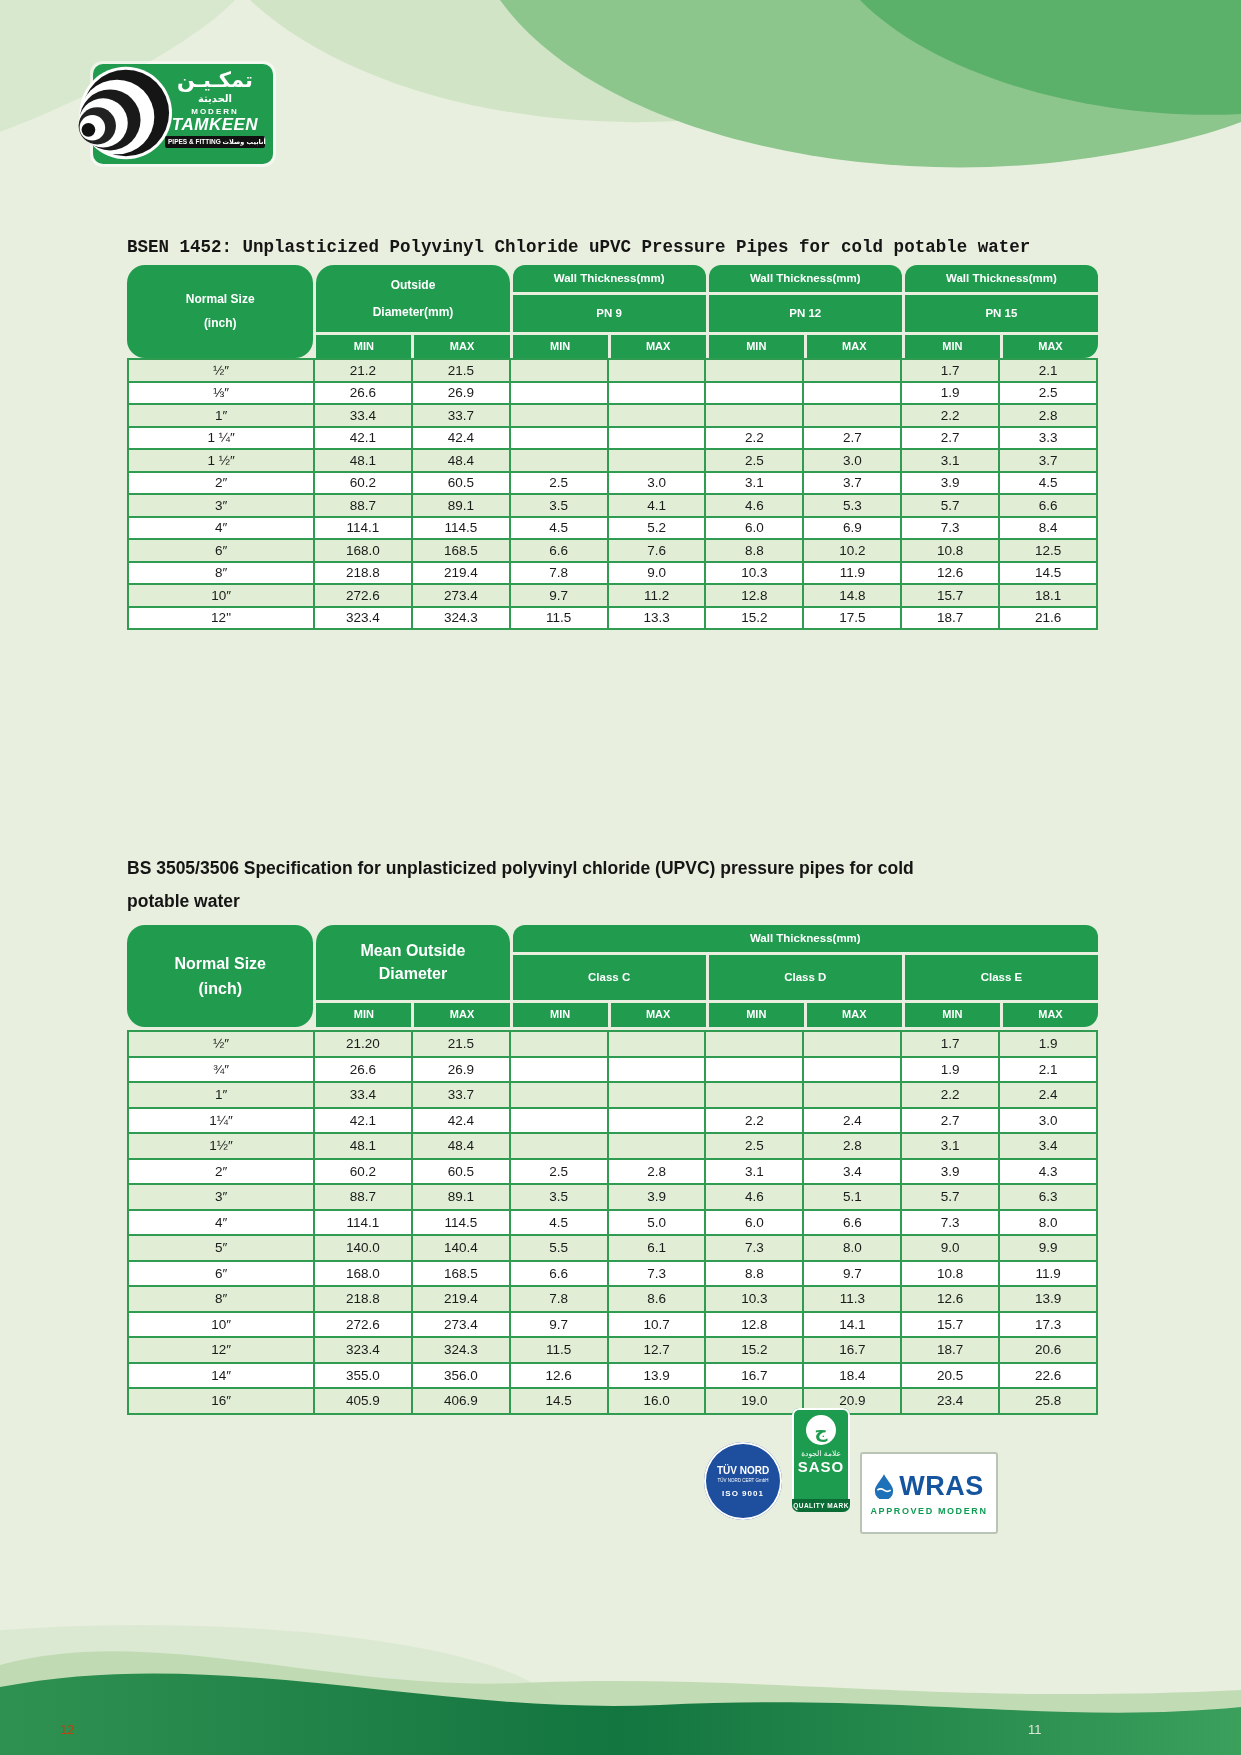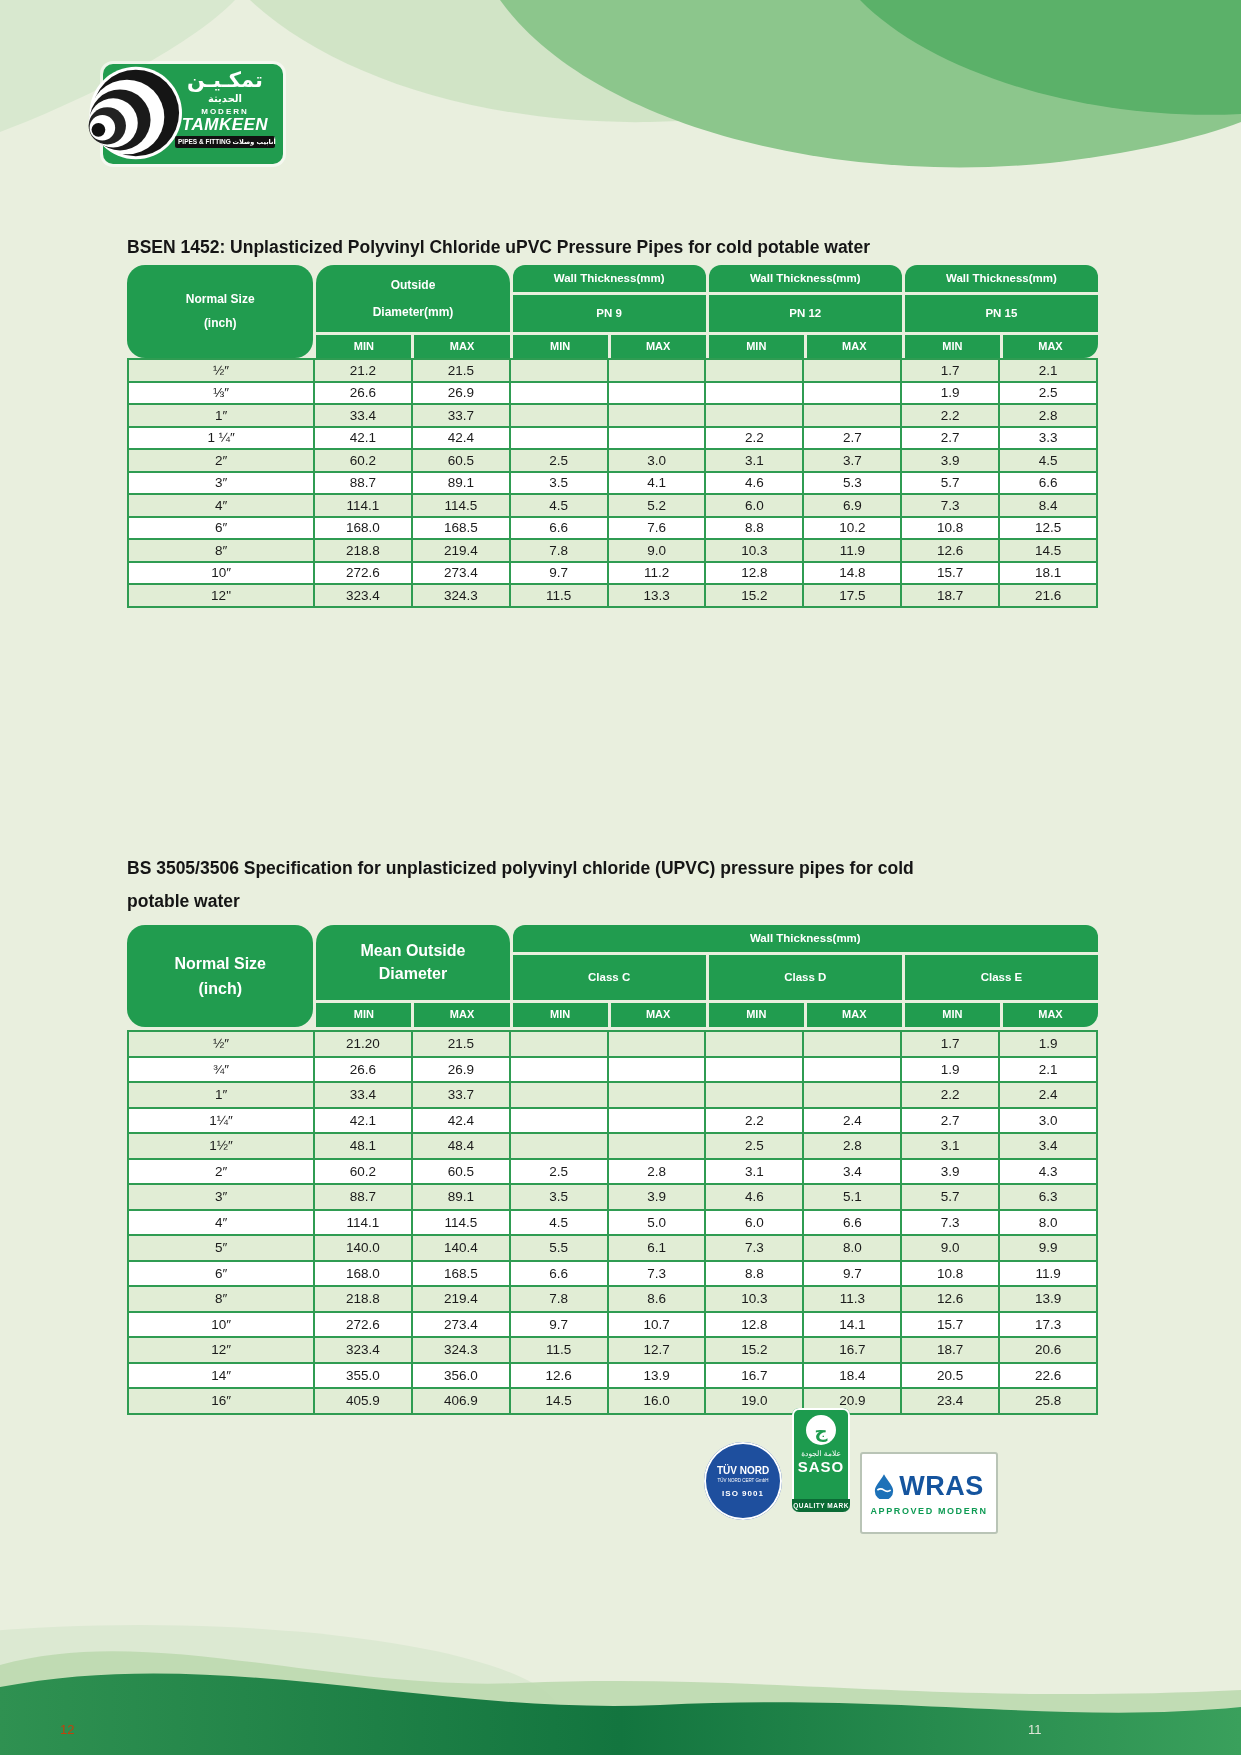--- a/index.html
+++ b/index.html
@@ -13,21 +13,21 @@
     --saso-green:#1d9b4e;
     --saso-dark:#0b6b35;
   }
   html,body{margin:0;padding:0;}
   body{font-family:"Liberation Sans","DejaVu Sans",sans-serif;}
   .page{position:relative;width:1241px;height:1755px;background:var(--page-bg);overflow:hidden;}
   svg.decor{position:absolute;left:0;pointer-events:none;}
   .content{position:relative;z-index:2;}
 
   
-  .logo-box{position:absolute;left:103px;top:64px;width:180px;height:100px;background:var(--header-green);
+  .logo-box{position:absolute;left:93px;top:64px;width:180px;height:100px;background:var(--header-green);
     border-radius:10px;box-shadow:0 0 0 3px rgba(255,255,255,.55);}
   .logo-spiral{position:absolute;left:-38px;top:-6px;width:118px;height:118px;}
   .logo-text{position:absolute;left:72px;top:4px;right:8px;text-align:center;color:#fff;}
   .logo-ar-big{font-family:"DejaVu Sans",sans-serif;font-size:21px;font-weight:bold;line-height:24px;direction:rtl;}
   .logo-ar-sub{font-family:"DejaVu Sans",sans-serif;font-size:10px;font-weight:bold;line-height:13px;direction:rtl;}
   .logo-modern{font-size:8px;font-weight:bold;letter-spacing:2px;margin-top:2px;}
   .logo-brand{font-size:17px;font-weight:bold;letter-spacing:.5px;line-height:18px;font-style:italic;}
   .logo-tagline{margin-top:2px;background:#111;color:#fff;font-size:6.5px;font-weight:bold;
     padding:2px 3px;border-radius:2px;white-space:nowrap;}
   .logo-tagline .ar{font-family:"DejaVu Sans",sans-serif;}
@@ -136,21 +136,21 @@
         <div class="logo-ar-sub">الحديثة</div>
         <div class="logo-modern">MODERN</div>
         <div class="logo-brand">TAMKEEN</div>
         <div class="logo-tagline">
           <span>PIPES &amp; FITTING</span>
           <span class="ar">أنابيب وصلات</span>
         </div>
       </div>
     </div>
 
-    <h2 class="sec-title" style="left:127px;top:231px;">BSEN 1452: Unplasticized Polyvinyl Chloride uPVC Pressure Pipes for cold potable water</h2>
+    <h2 class="sec-title" style="left:127px;top:231px;font-family:Liberation Mono, monospace;">BSEN 1452: Unplasticized Polyvinyl Chloride uPVC Pressure Pipes for cold potable water</h2>
 
     <div class="thead t1head">
       <div class="hcell h-size1">
         <span>Normal Size</span>
         <span>(inch)</span>
       </div>
       <div class="hcell h-diam1">
         <span>Outside</span>
         <span>Diameter(mm)</span>
       </div>
@@ -219,20 +219,31 @@
           <tr>
             <td>1 ¼″</td>
             <td>42.1</td>
             <td>42.4</td>
             <td></td>
             <td></td>
             <td>2.2</td>
             <td>2.7</td>
             <td>2.7</td>
             <td>3.3</td>
+          </tr>
+          <tr>
+            <td>1 ½″</td>
+            <td>48.1</td>
+            <td>48.4</td>
+            <td></td>
+            <td></td>
+            <td>2.5</td>
+            <td>3.0</td>
+            <td>3.1</td>
+            <td>3.7</td>
           </tr>
           <tr>
             <td>2″</td>
             <td>60.2</td>
             <td>60.5</td>
             <td>2.5</td>
             <td>3.0</td>
             <td>3.1</td>
             <td>3.7</td>
             <td>3.9</td>

